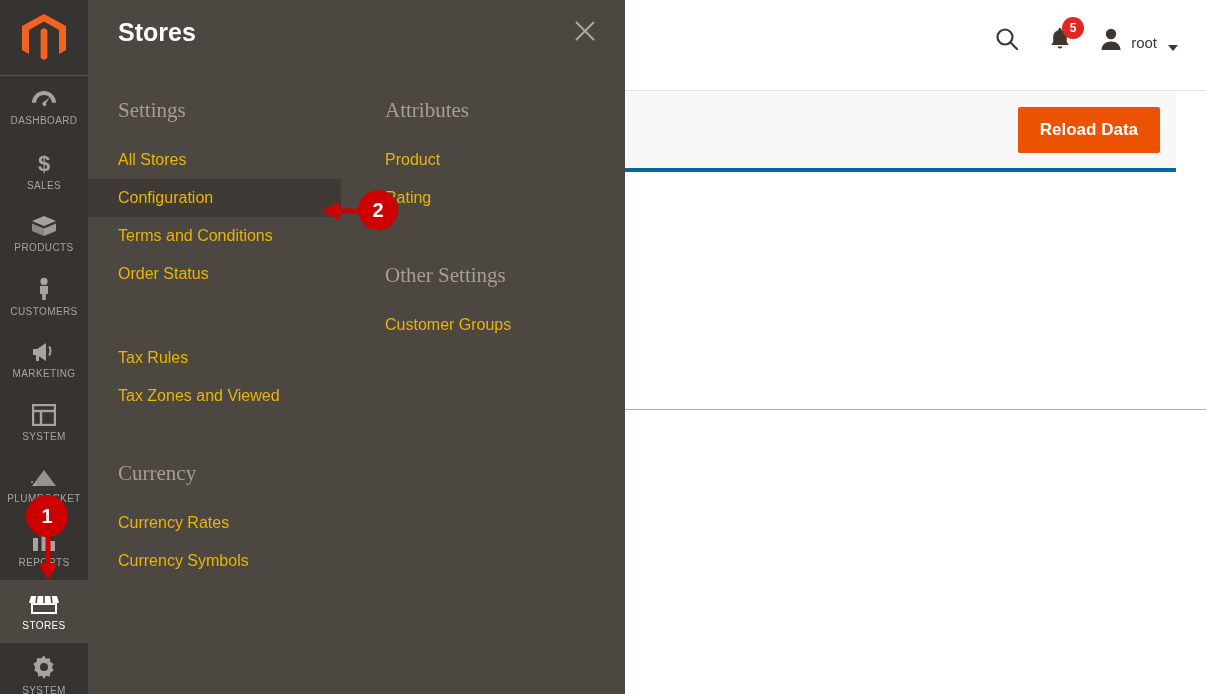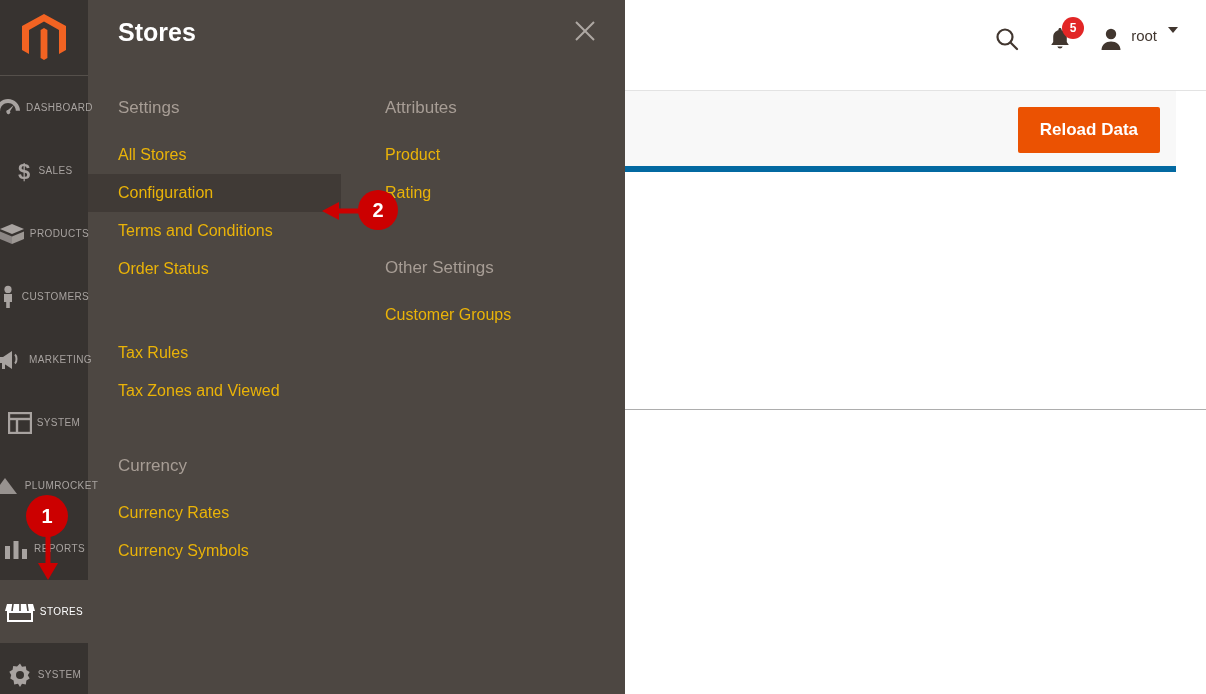--- a/index.html
+++ b/index.html
@@ -49,38 +49,38 @@
     color: #fff;
     font-size: 12px;
     font-weight: bold;
     display: flex;
     align-items: center;
     justify-content: center;
     padding: 0 5px;
     line-height: 1;
   }
   #user-menu {
-    display: flex; align-items: flex-start; gap: 9px;
+    display: flex; align-items: flex-end; gap: 9px;
     color: #41362f; font-size: 15px; cursor: pointer;
   }
   .caret-down {
     width: 0; height: 0;
     border-left: 5px solid transparent;
     border-right: 5px solid transparent;
     border-top: 6px solid #41362f;
     margin-left: 2px;
   }
 
   
   #action-band {
     position: absolute;
     left: 0; top: 91px;
     width: 1088px; height: 81px;
     background: #f8f8f8;
-    border-bottom: 6px solid #0369a1;
+    border-bottom: 4px solid #0369a1;
   }
   #reload-btn {
     position: absolute;
     right: 16px; top: 16px;
     background: #eb5202;
     color: #ffffff;
     border: none;
     font-family: "Liberation Sans", sans-serif;
     font-size: 17px;
     font-weight: bold;
@@ -161,21 +161,21 @@
   #logo {
     height: 76px;
     display: flex;
     align-items: center;
     justify-content: center;
     border-bottom: 1px solid #55504b;
   }
   .nav-item {
     height: 63px;
     display: flex;
-    flex-direction: row;
+    flex-direction: column;
     align-items: center;
     justify-content: center;
     gap: 5px;
     cursor: pointer;
     position: relative;
   }
   .nav-item.active { background: #4d4742; }
   .nav-label {
     font-size: 10px;
     letter-spacing: 0.4px;
@@ -208,24 +208,25 @@
     opacity: .75;
   }
   .col {
     position: absolute;
     top: 98px;
   }
   #col-left { left: 30px; width: 250px; }
   #col-right { left: 297px; width: 230px; }
 
   .group-title {
-    font-size: 17px;
+    font-size: 21px;
     color: #a79d95;
     margin-bottom: 18px;
     padding-left: 0px;
+    font-family: Liberation Serif, serif;
   }
   .group { margin-bottom: 46px; }
   .menu-link {
     font-size: 16px;
     color: #eab308;
     padding: 10px 0 10px 0;
     cursor: pointer;
     display: block;
   }
   .menu-link.highlight {

